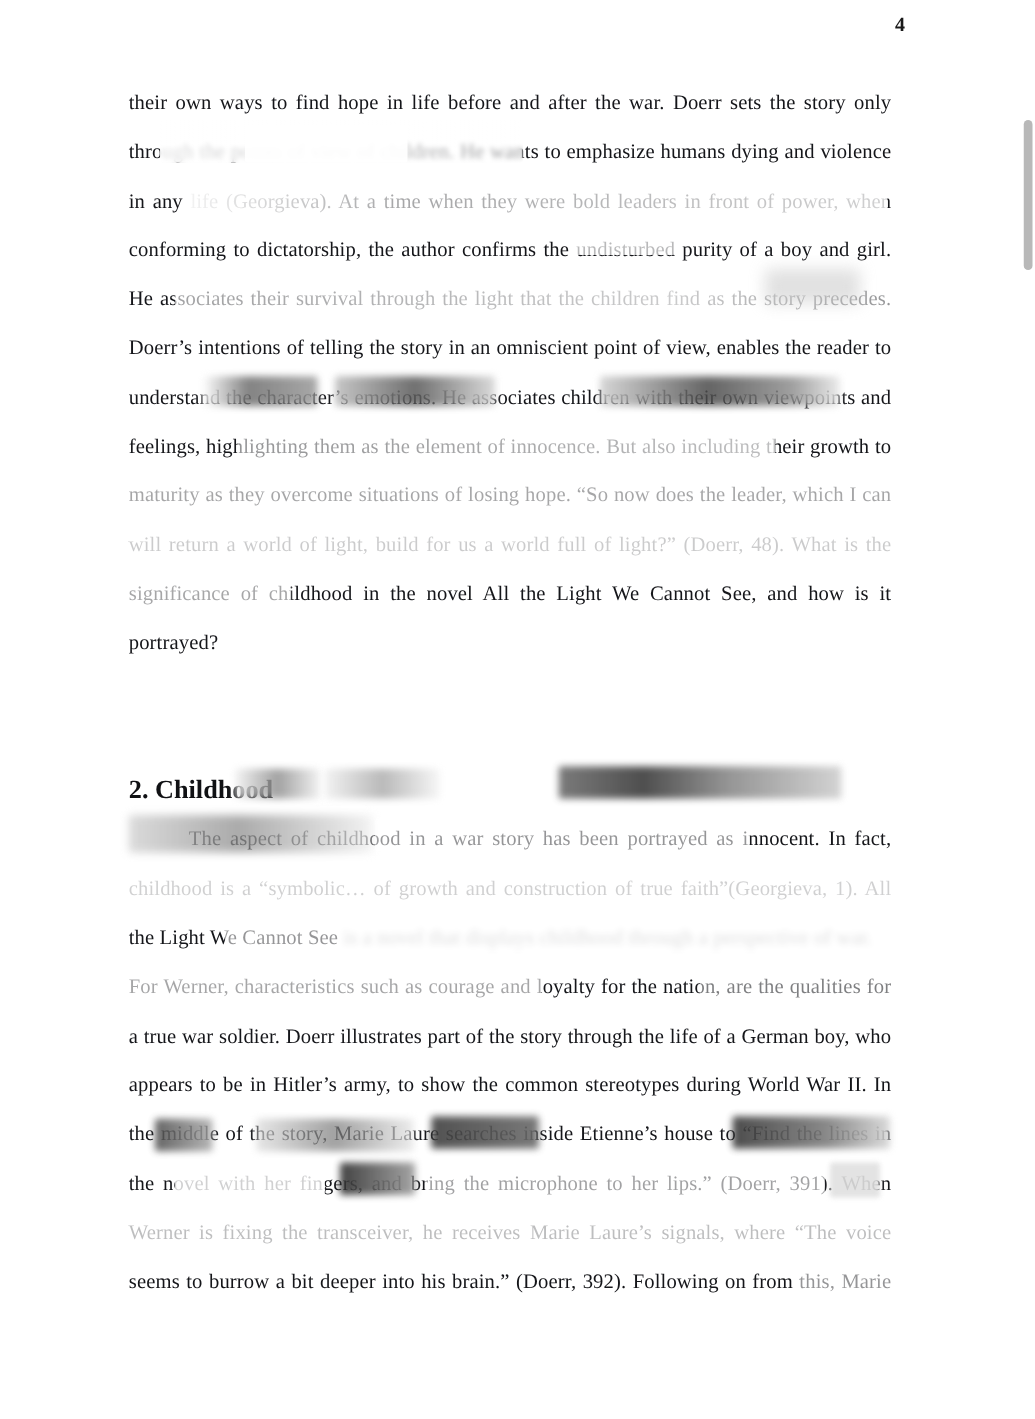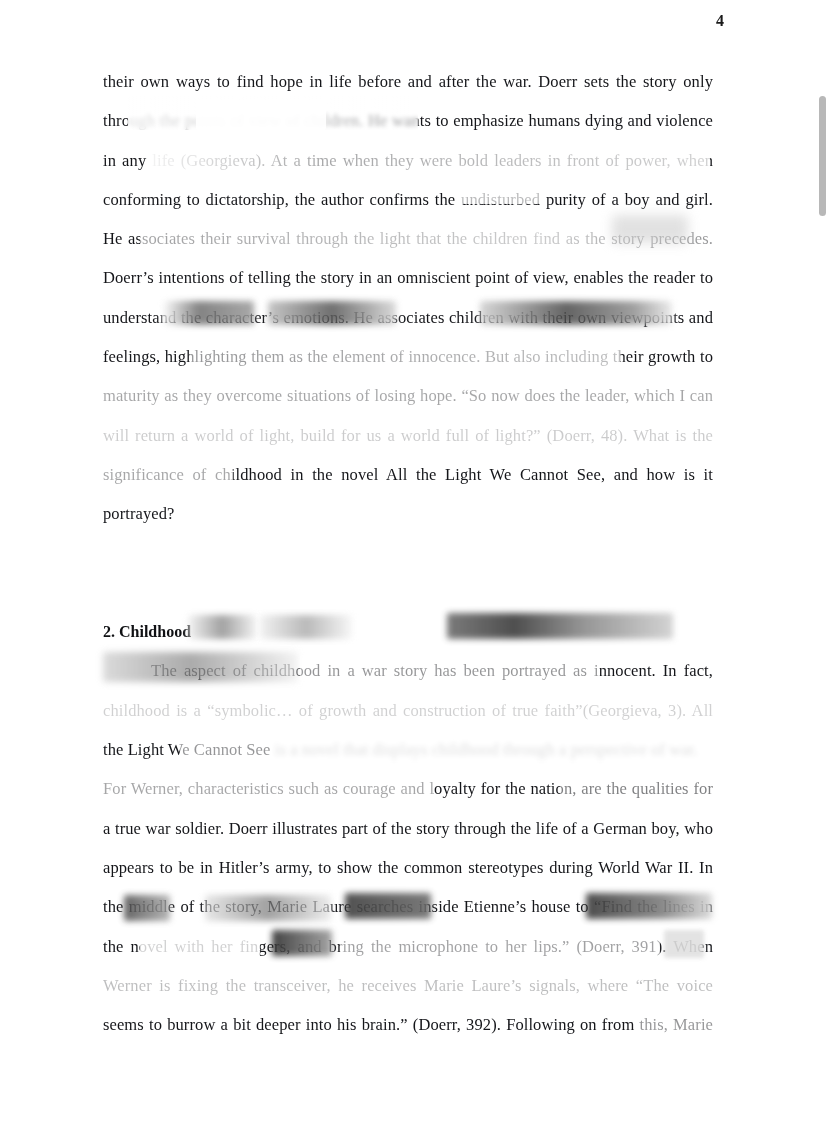--- a/index.html
+++ b/index.html
@@ -50,21 +50,21 @@
     letter-spacing: 0.1px;
   }
 
   .indent-lead {
     display: inline-block;
     width: 48px;
   }
 
   h2.heading {
     margin: 0;
-    font-size: 16px;
+    font-size: 21px;
     font-weight: bold;
     line-height: 39.3px;
     color: #101114;
   }
 
   .spacer-line {
     height: 39.3px;
   }
   .blur-heavy { filter: blur(2.4px); opacity: 0.33; }
 
@@ -108,21 +108,21 @@
     <p class="para">
       <span>their own ways to find hope in life before and after the war. Doerr sets the story only through the points of view of children. He wants to emphasize humans dying and violence in any life (Georgieva). At a time when they were bold leaders in front of power, when conforming to dictatorship, the author confirms the undisturbed purity of a boy and girl. He associates their survival through the light that the children find as the story precedes. Doerr’s intentions of telling the story in an omniscient point of view, enables the reader to understand the character’s emotions.   He associates children with their own viewpoints and feelings, highlighting them as the element of innocence. But also including their growth to maturity as they overcome situations of losing hope. “So now does the leader, which I can will return a world of light, build for us a world full of light?” (Doerr, 48). What is the significance of childhood in the novel </span><span class="ital">All the Light We Cannot See</span><span>, and how is it portrayed?</span>
     </p>
 
     <div class="spacer-line"></div>
     <div class="spacer-line"></div>
 
     <h2 class="heading">2. Childhood</h2>
 
     <p class="para">
-      <span class="indent-lead"></span><span>The aspect of childhood in a war story has been portrayed as innocent. In fact, childhood is a “symbolic… of growth and construction of true faith”(Georgieva, 3). </span><span class="ital">All the Light We Cannot See</span><span class="ital blur-heavy"> is a novel that displays childhood through a perspective of war.</span>
+      <span class="indent-lead"></span><span>The aspect of childhood in a war story has been portrayed as innocent. In fact, childhood is a “symbolic… of growth and construction of true faith”(Georgieva, 1). </span><span class="ital">All the Light We Cannot See</span><span class="ital blur-heavy"> is a novel that displays childhood through a perspective of war.</span>
     </p>
 
     <p class="para">
       <span>For Werner, characteristics such as courage and loyalty for the nation, are the qualities for a true war soldier. Doerr illustrates part of the story through the life of a German boy, who appears to be in Hitler’s army, to show the common stereotypes during World War II. In the middle of the story,  Marie Laure searches inside Etienne’s house to “Find the lines in the novel with her fingers, and bring the microphone to her lips.” (Doerr, 391). When Werner is fixing the transceiver, he receives Marie Laure’s signals, where “The voice seems to burrow a bit deeper into his brain.” (Doerr, 392). Following on from this, Marie Laure and Werner both portray empathy, where</span>
     </p>
 
   </div>
 
   <div class="smudge" style="left:128px; top:96px; width:290px; height:34px; background:linear-gradient(90deg, rgba(255,255,255,0.86), rgba(255,255,255,0.55)); backdrop-filter:blur(2px);"></div>
   <div class="smudge" style="left:196px; top:100px; width:130px; height:30px; background:rgba(255,255,255,0.9);"></div>

